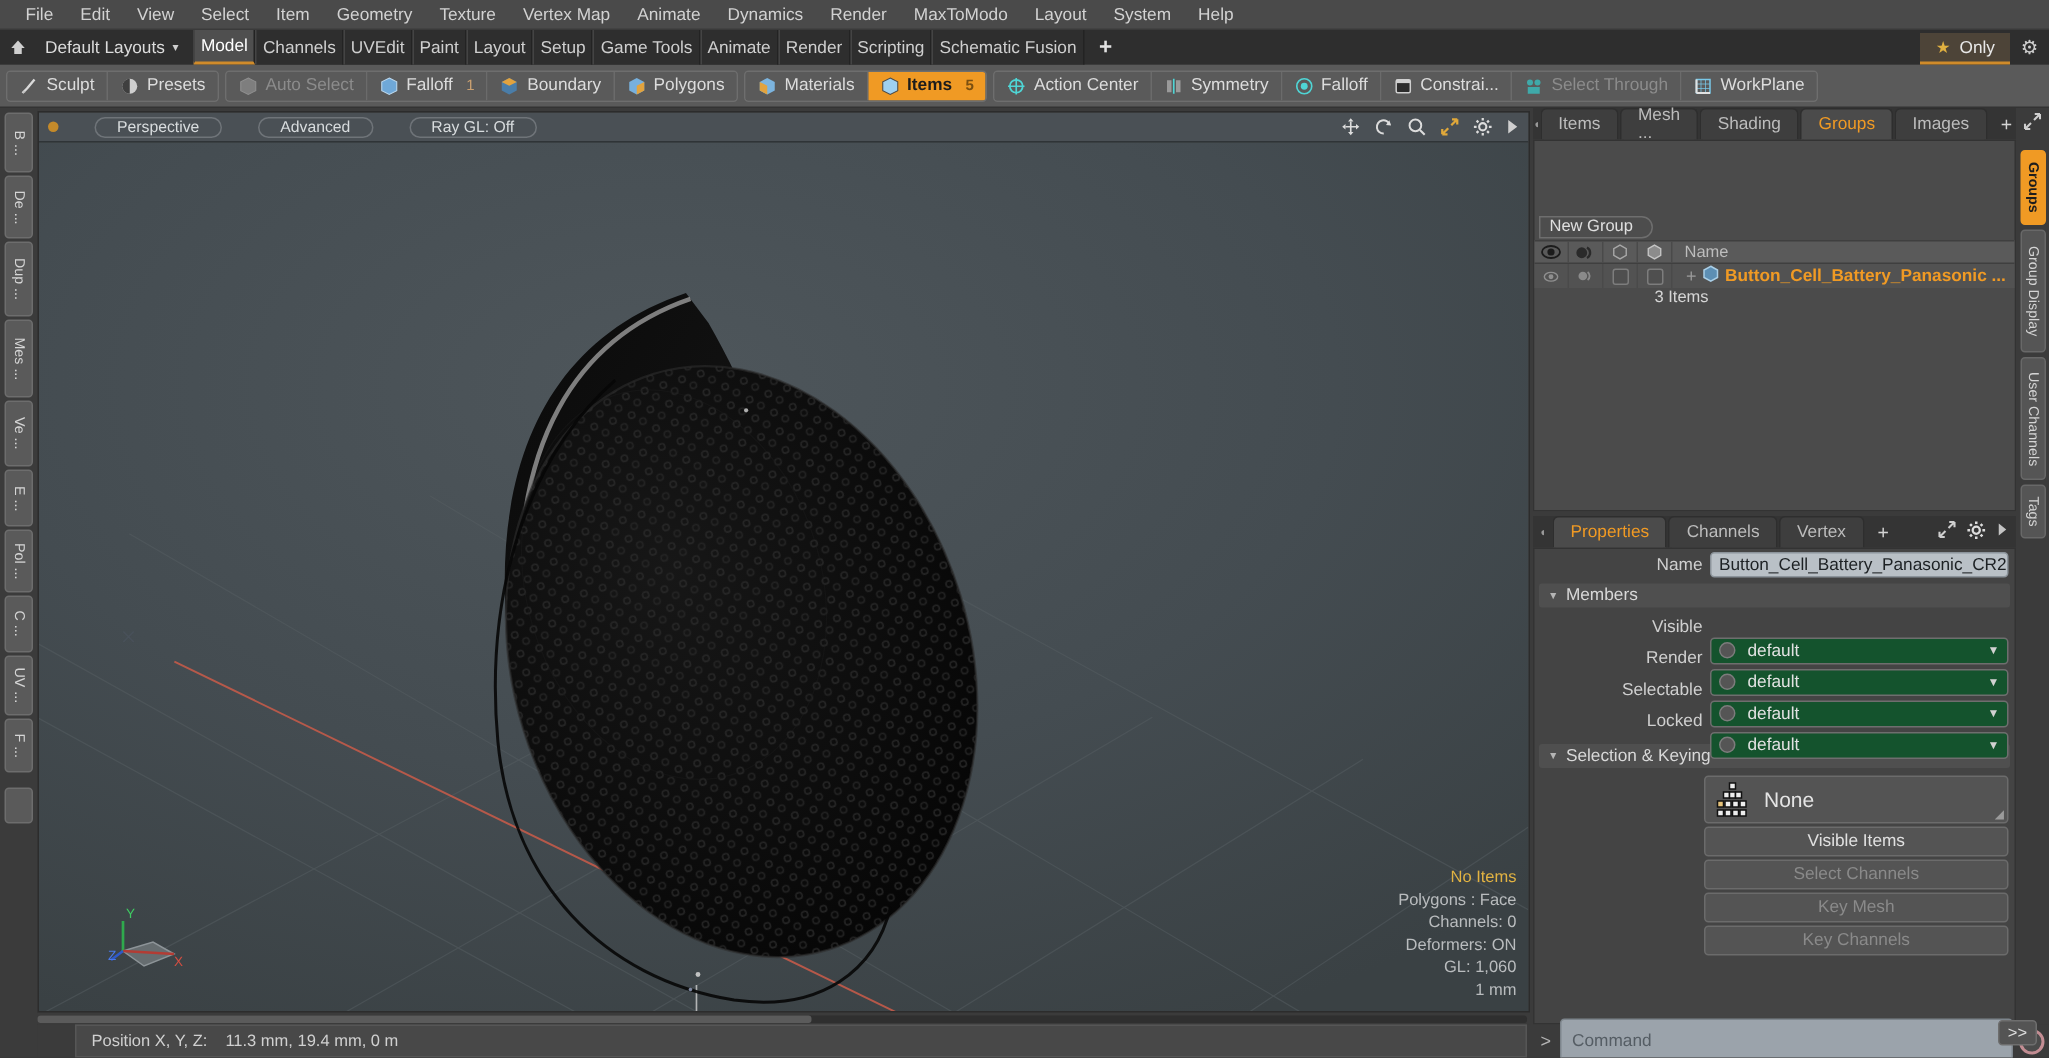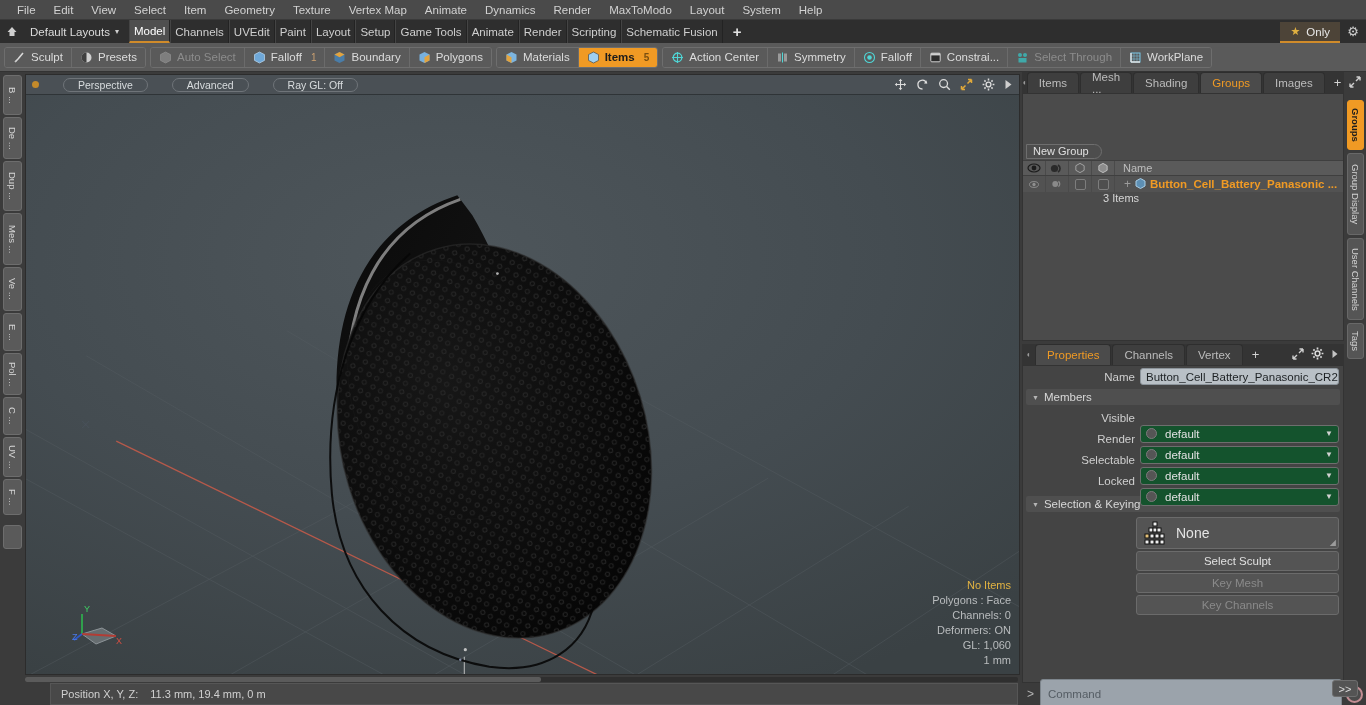--- a/index.html
+++ b/index.html
@@ -776,21 +776,22 @@
                   <rect x="3" y="20" width="4" height="4" fill="#eeeeee" stroke="#111" stroke-width="1"></rect>
                   <rect x="8" y="20" width="4" height="4" fill="#eeeeee" stroke="#111" stroke-width="1"></rect>
                   <rect x="13" y="20" width="4" height="4" fill="#eeeeee" stroke="#111" stroke-width="1"></rect>
                   <rect x="18" y="20" width="4" height="4" fill="#eeeeee" stroke="#111" stroke-width="1"></rect>
                 </svg>
               </span>
               <span class="nlabel">None</span>
               <span class="corner">◢</span>
             </div>
 
-            <div class="wbtn">Select Sculpt</div>
+            <div class="wbtn">Visible Items</div>
+            <div class="wbtn dim">Select Channels</div>
             <div class="wbtn dim">Key Mesh</div>
             <div class="wbtn dim">Key Channels</div>
 
             <div class="ggbtn">&gt;&gt;</div>
           </div>
         </div>
 
         <div class="rstrip">
           <div class="rvt active" style="height:50px">Groups</div>
           <div class="rvt" style="height:82px">Group Display</div>

